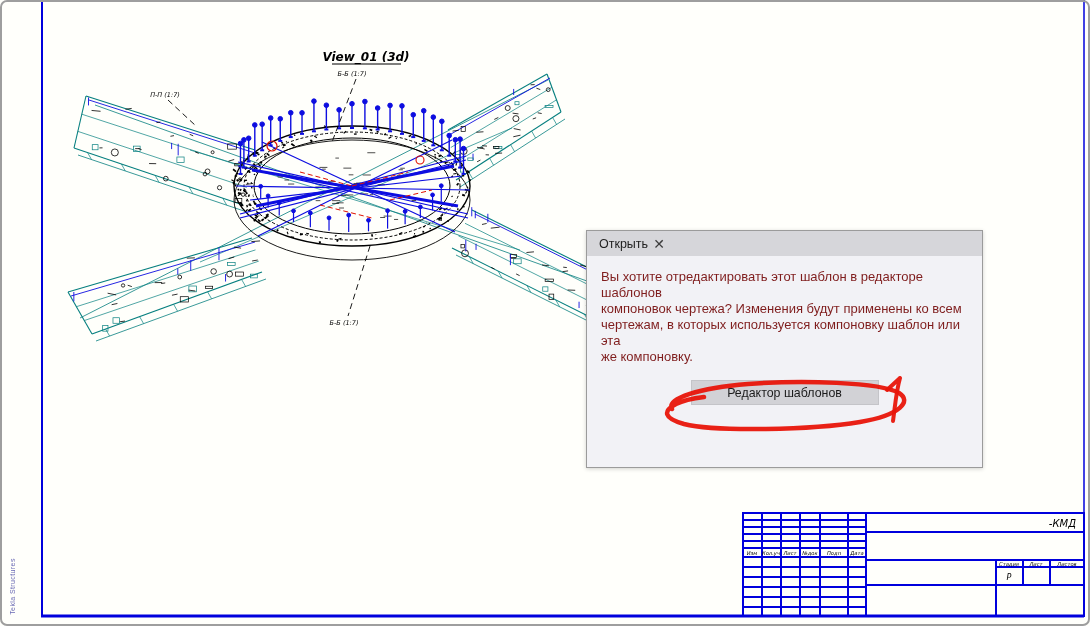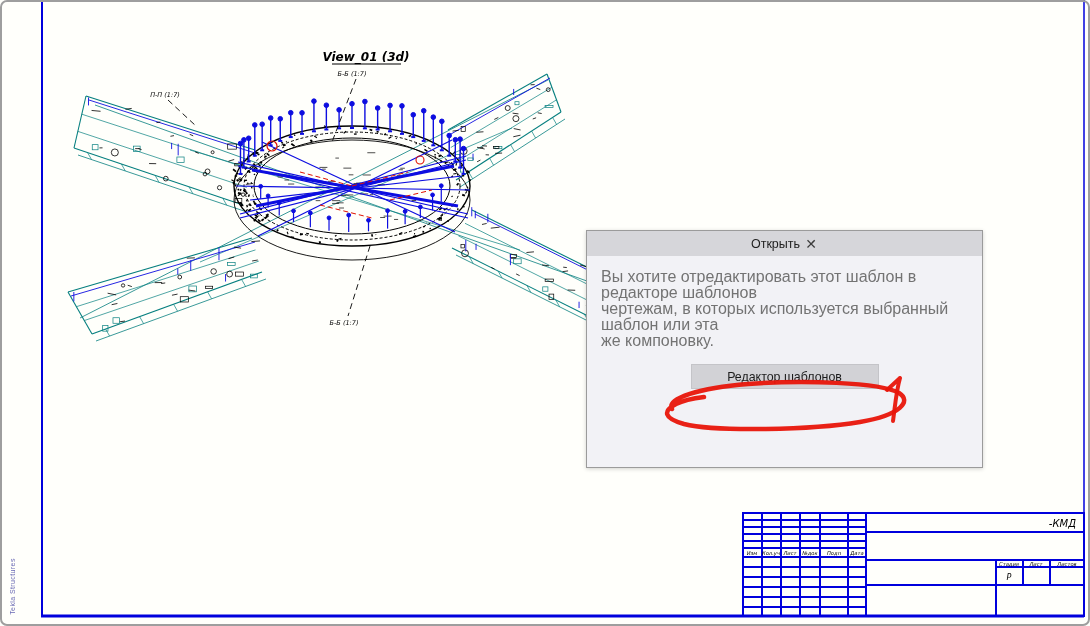--- a/index.html
+++ b/index.html
@@ -10,26 +10,26 @@
 
   
   .watermark{position:absolute;left:-19px;top:583px;width:62px;text-align:center;
     transform:rotate(-90deg);font-size:7px;color:#6b6bb5;letter-spacing:.4px;z-index:2;}
 
   
   .dialog{position:absolute;left:586px;top:230px;width:397px;height:238px;
     background:#f2f2f6;border:1px solid #9b9b9b;box-sizing:border-box;z-index:10;
     box-shadow:0 1px 4px rgba(0,0,0,.18);}
   .dialog-titlebar{height:25px;background:#d6d6da;display:flex;align-items:center;
-    justify-content:center;padding:0 8px 0 12px;box-sizing:border-box;}
+    justify-content:flex-start;padding:0 8px 0 12px;box-sizing:border-box;}
   .dialog-title{font-size:12.5px;color:#1f1f1f;}
   .dialog-close{font-size:14px;color:#3c3c3c;width:22px;height:20px;line-height:20px;
     text-align:center;cursor:pointer;}
   .dialog-body{padding:13px 14px 0 14px;}
-  .msg-line{font-size:16px;line-height:16px;color:#737373;}
+  .msg-line{font-size:13px;line-height:16px;color:#7f1d1d;}
   .btn-stack{margin-top:15px;display:flex;flex-direction:column;align-items:center;gap:10px;}
   .dlg-btn{width:188px;height:25px;background:#d2d2d6;border:1px solid #c4c4c8;
     font-family:inherit;font-size:12.4px;color:#1c1c1c;cursor:pointer;}
 
   .annot{position:absolute;left:0;top:0;z-index:20;pointer-events:none;}
 </style>
 </head>
 <body>
 
 <div class="frame"></div>
@@ -589,21 +589,22 @@
 </svg>
 
 <div class="dialog">
   <div class="dialog-titlebar">
     <span class="dialog-title">Открыть</span>
     <span class="dialog-close">✕</span>
   </div>
   <div class="dialog-body">
     <div>
       <div class="msg-line">Вы хотите отредактировать этот шаблон в редакторе шаблонов</div>
-      <div class="msg-line">чертежам, в которых используется выбранный шаблон или эта</div>
+      <div class="msg-line">компоновок чертежа? Изменения будут применены ко всем</div>
+      <div class="msg-line">чертежам, в которых используется компоновку шаблон или эта</div>
       <div class="msg-line">же компоновку.</div>
     </div>
     <div class="btn-stack">
       <button class="dlg-btn">Редактор шаблонов</button>
     </div>
   </div>
 </div>
 
 <svg class="annot" width="1090" height="626" viewBox="0 0 1090 626">
   <path d="M 672,409 C 666,398 700,388 748,384 C 802,380 880,382 899,393

